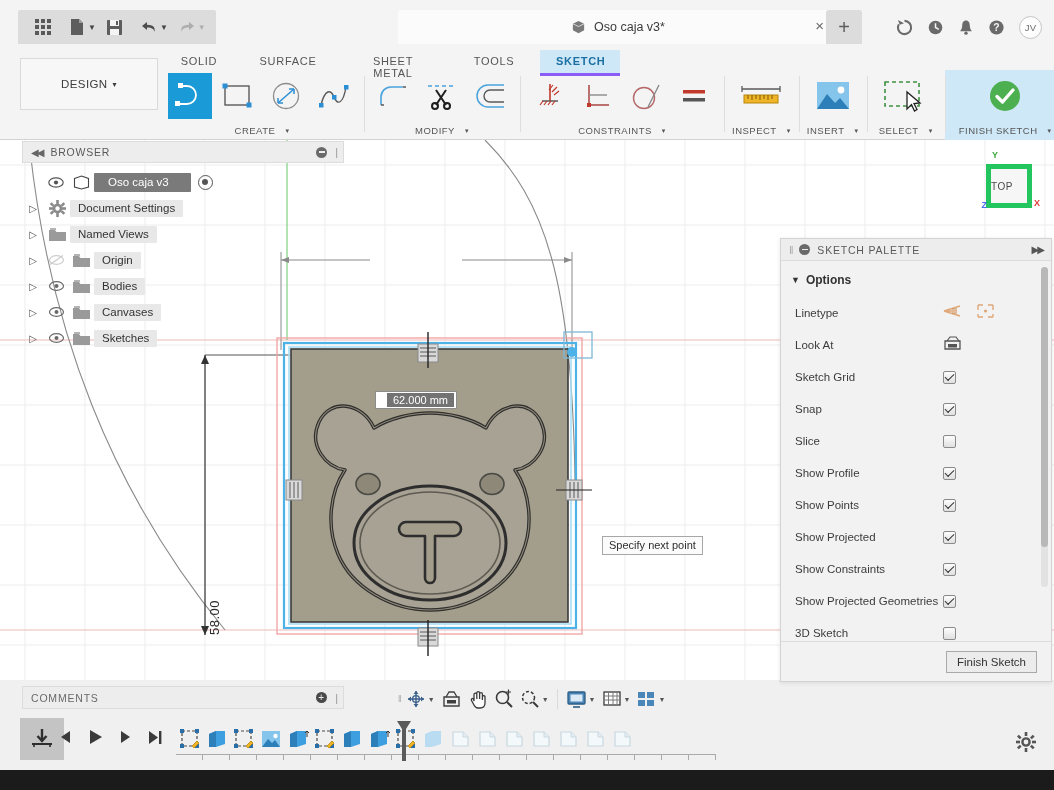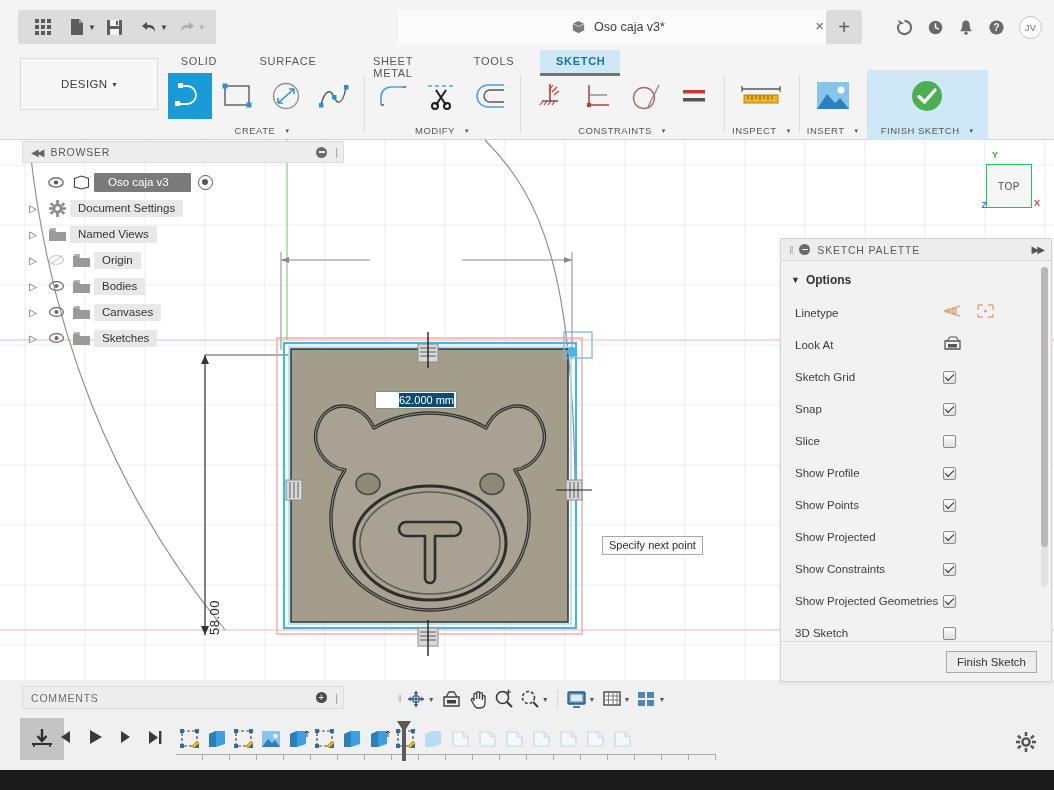--- a/index.html
+++ b/index.html
@@ -92,21 +92,21 @@
     position: absolute; top: 6px; left: 160px;
     display: flex; align-items: flex-start;
   }
   .rtab {
     font-size: 11px; color: #555; letter-spacing: .7px;
     padding: 5px 16px 6px; cursor: pointer;
     text-align: center;
   }
   .rtab.active {
     background: #cfe8f7; color: #1a6fa3; font-weight: bold;
-    border-bottom: 3px solid #737373;
+    border-bottom: 3px solid #8b5cf6;
   }
   .groups {
     position: absolute; top: 26px; left: 160px;
     display: flex; align-items: stretch; height: 70px;
   }
   .group {
     display: flex; flex-direction: column; align-items: center;
     justify-content: space-between;
     padding: 2px 8px 4px; position: relative;
   }
@@ -239,40 +239,40 @@
 
   
   .dim-input {
     position: absolute; left: 375px; top: 251px;
     width: 82px; height: 18px;
     border: 1px solid #8d8d8d; background: #fff;
     display: flex; align-items: center; justify-content: flex-end;
     padding-right: 1px; overflow: hidden;
   }
   .dim-input span {
-    background: #0c4a6e; color: #fff; font-size: 11px;
-    padding: 1px 0; white-space: nowrap; margin-right:1px;
+    background: #737373; color: #fff; font-size: 11px;
+    padding: 1px 6px; white-space: nowrap; margin-right:1px;
   }
   .tip {
     position: absolute; background: #fbfbfb; border: 1px solid #a7a7a7;
     font-size: 11px; color: #2f2f2f; padding: 2px 6px 3px;
     white-space: nowrap;
   }
   .tip-next { left: 602px; top: 396px; }
   .vdim {
     position: absolute; left: 197px; top: 470px;
     font-size: 13px; color: #2b2b2b;
     transform: rotate(-90deg); transform-origin: center;
     letter-spacing: .5px;
   }
   .viewcube {
     position: absolute; right: 22px; top: 24px;
     width: 46px; height: 44px;
-    border: 1px solid #22c55e; background: rgba(244,244,244,.82);
-    display: flex; align-items: center; justify-content: center;
+    border: 5px solid #22c55e; background: rgba(244,244,244,.82);
+    display: flex; align-items: center; 
     font-size: 10px; color: #4a4a4a; letter-spacing: .5px; cursor: pointer;
   }
   .vc-ax { position: absolute; font-size: 9px; font-weight: bold; }
   .vc-y { color: #3aa93a; right: 56px; top: 10px; }
   .vc-z { color: #4a6ef0; right: 67px; top: 60px; }
   .vc-x { color: #e03b3b; right: 14px; top: 58px; }
 
   
   .comments {
     position: absolute; left: 22px; top: 686px;
@@ -575,20 +575,34 @@
               <path d="M4 30 L14 15 L22 24 L27 19 L36 30 Z" fill="#2c7fb8"></path>
             </svg>
           </div>
         </div>
         <div class="glabel">
           <span>INSERT</span>
           <span class="ca">▾</span>
         </div>
       </div>
 
+      <div class="group">
+        <div class="grow">
+          <div class="gbtn" style="width:62px">
+            <svg width="54" height="36" viewBox="0 0 54 36">
+              <rect x="6" y="4" width="34" height="24" fill="none" stroke="#3f9142" stroke-width="1.6" stroke-dasharray="4 3"></rect>
+              <path d="M28 14 L28 31 L32.5 26.5 L35.5 33 L38 31.5 L35 25.5 L41 25 Z" fill="#fff" stroke="#222" stroke-width="1.3"></path>
+            </svg>
+          </div>
+        </div>
+        <div class="glabel">
+          <span>SELECT</span>
+          <span class="ca">▾</span>
+        </div>
+      </div>
 
       <div class="group finish-grp" style="padding:2px 14px 4px">
         <div class="grow">
           <div class="gbtn" style="width:56px">
             <svg width="38" height="38" viewBox="0 0 38 38">
               <circle cx="19" cy="19" r="15" fill="#4caf50"></circle>
               <path d="M11 19.5 L16.5 25 L27 13" fill="none" stroke="#fff" stroke-width="3.4" stroke-linecap="round" stroke-linejoin="round"></path>
             </svg>
           </div>
         </div>

